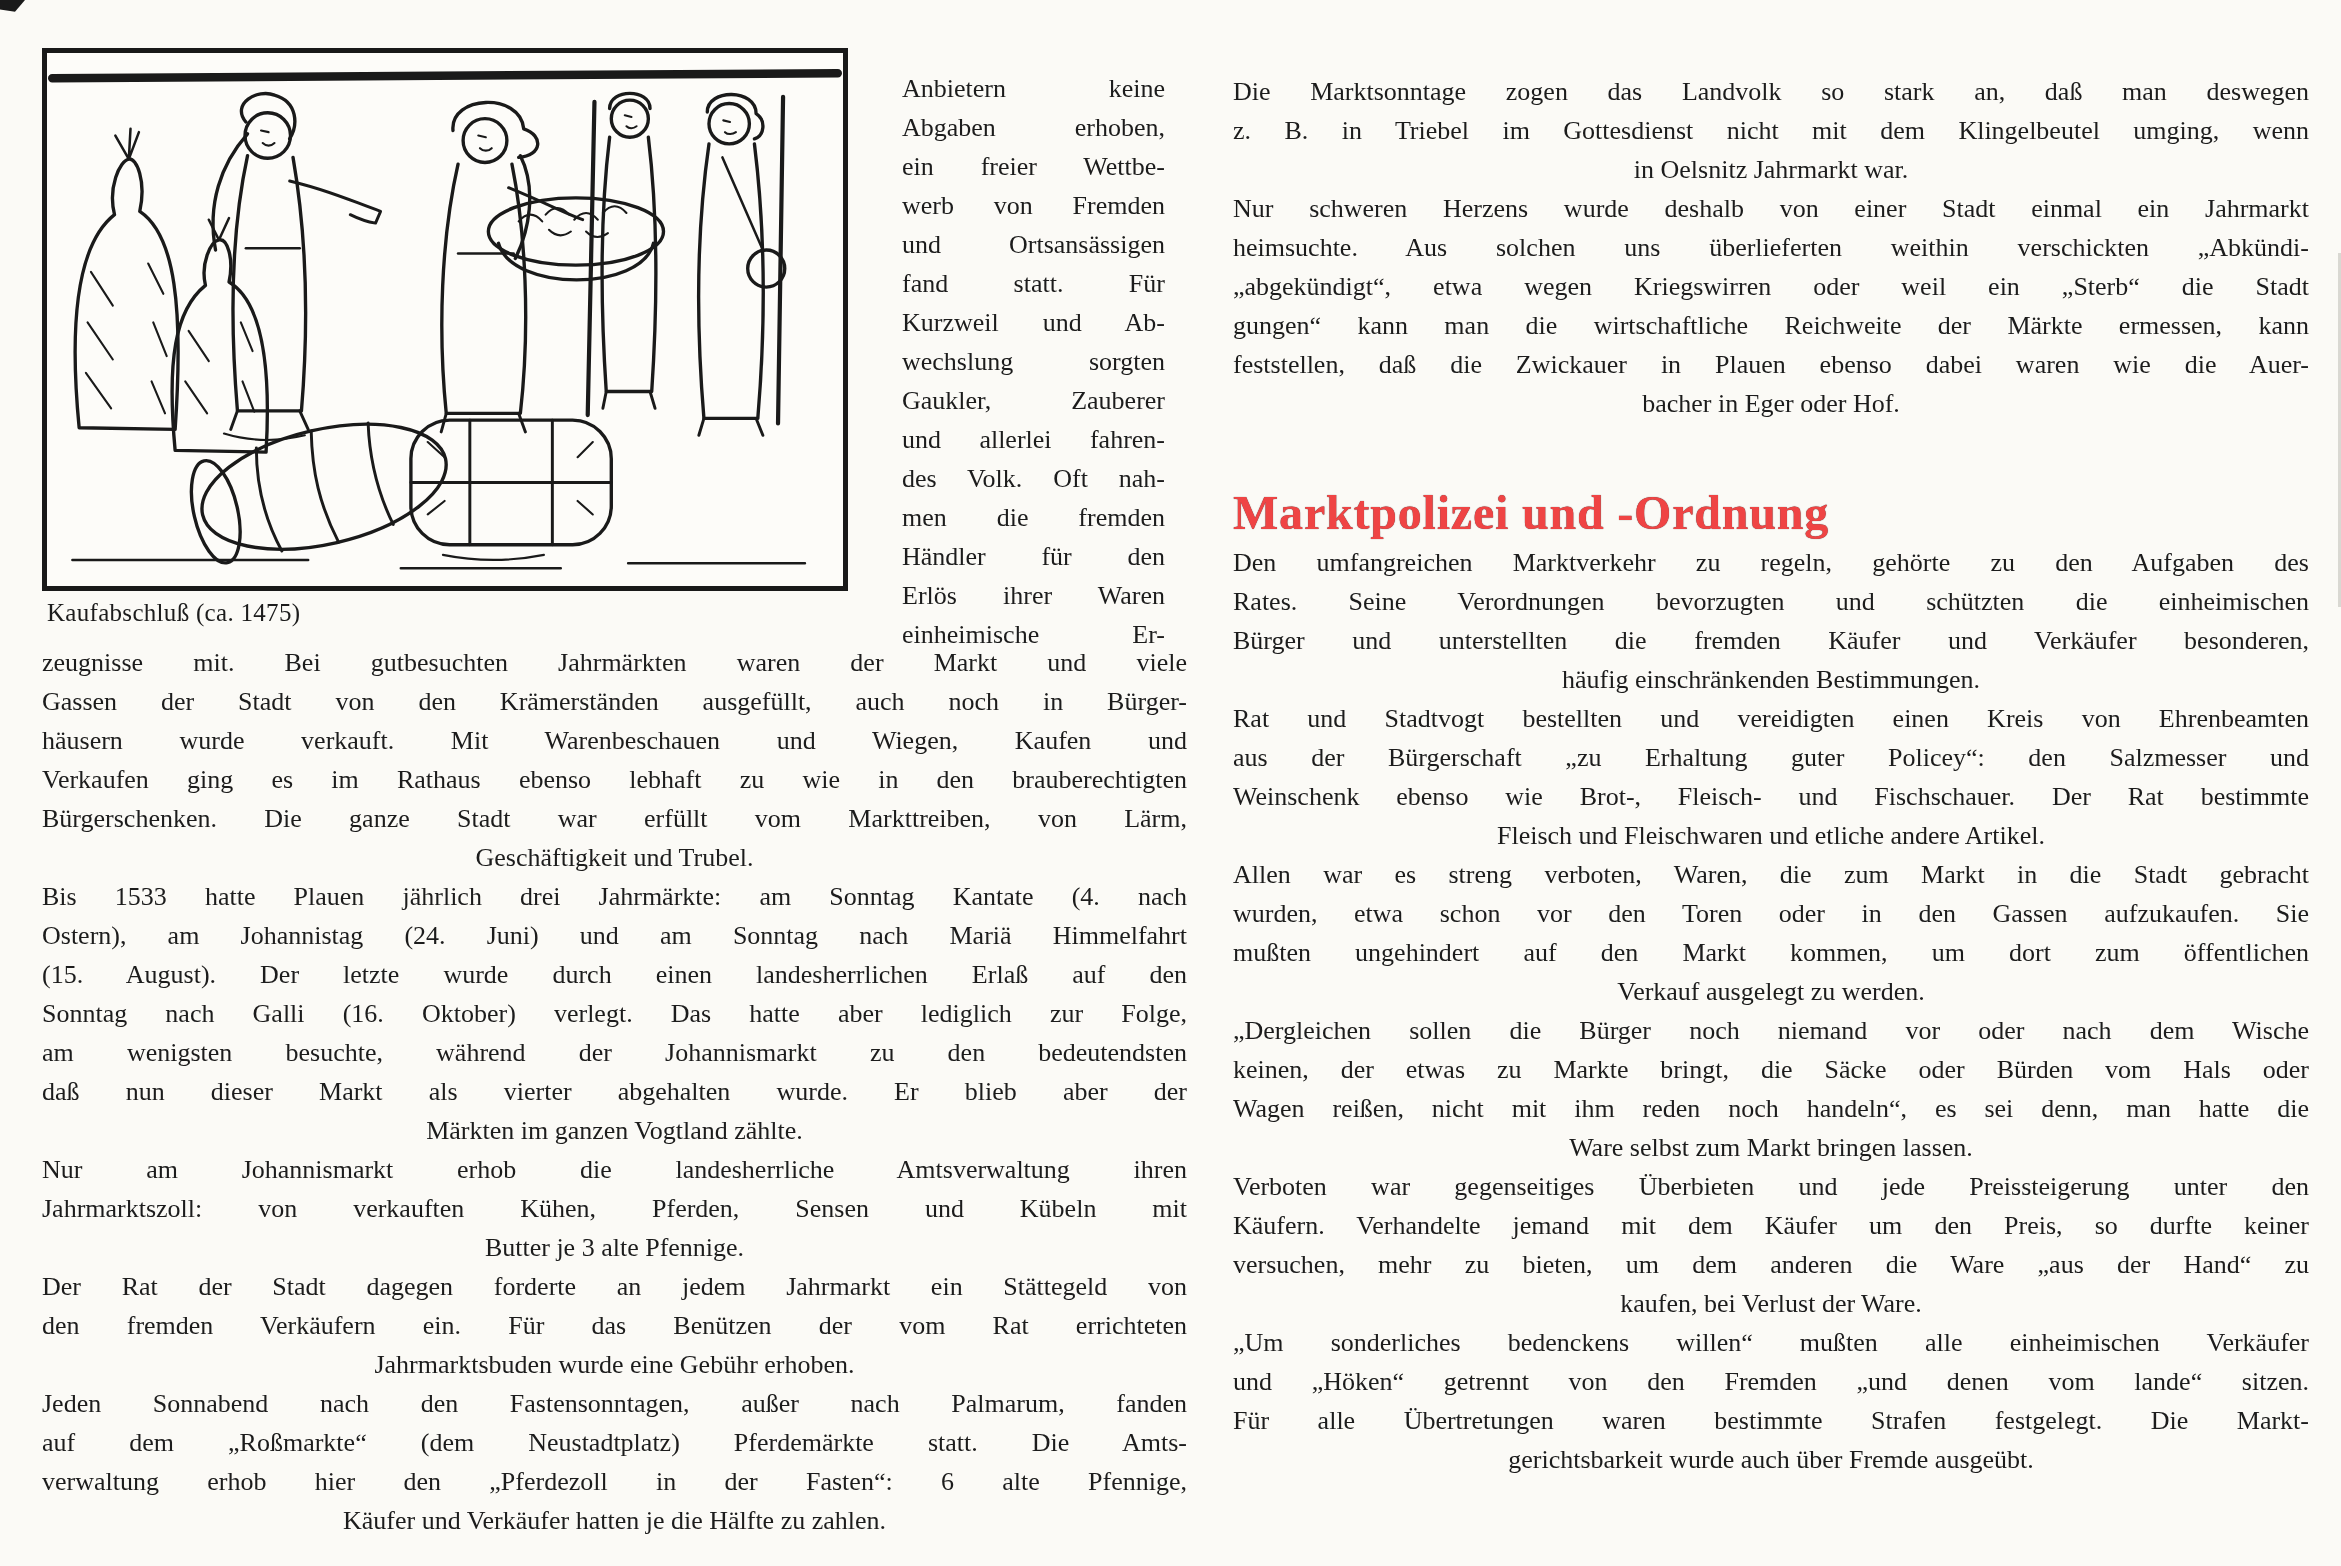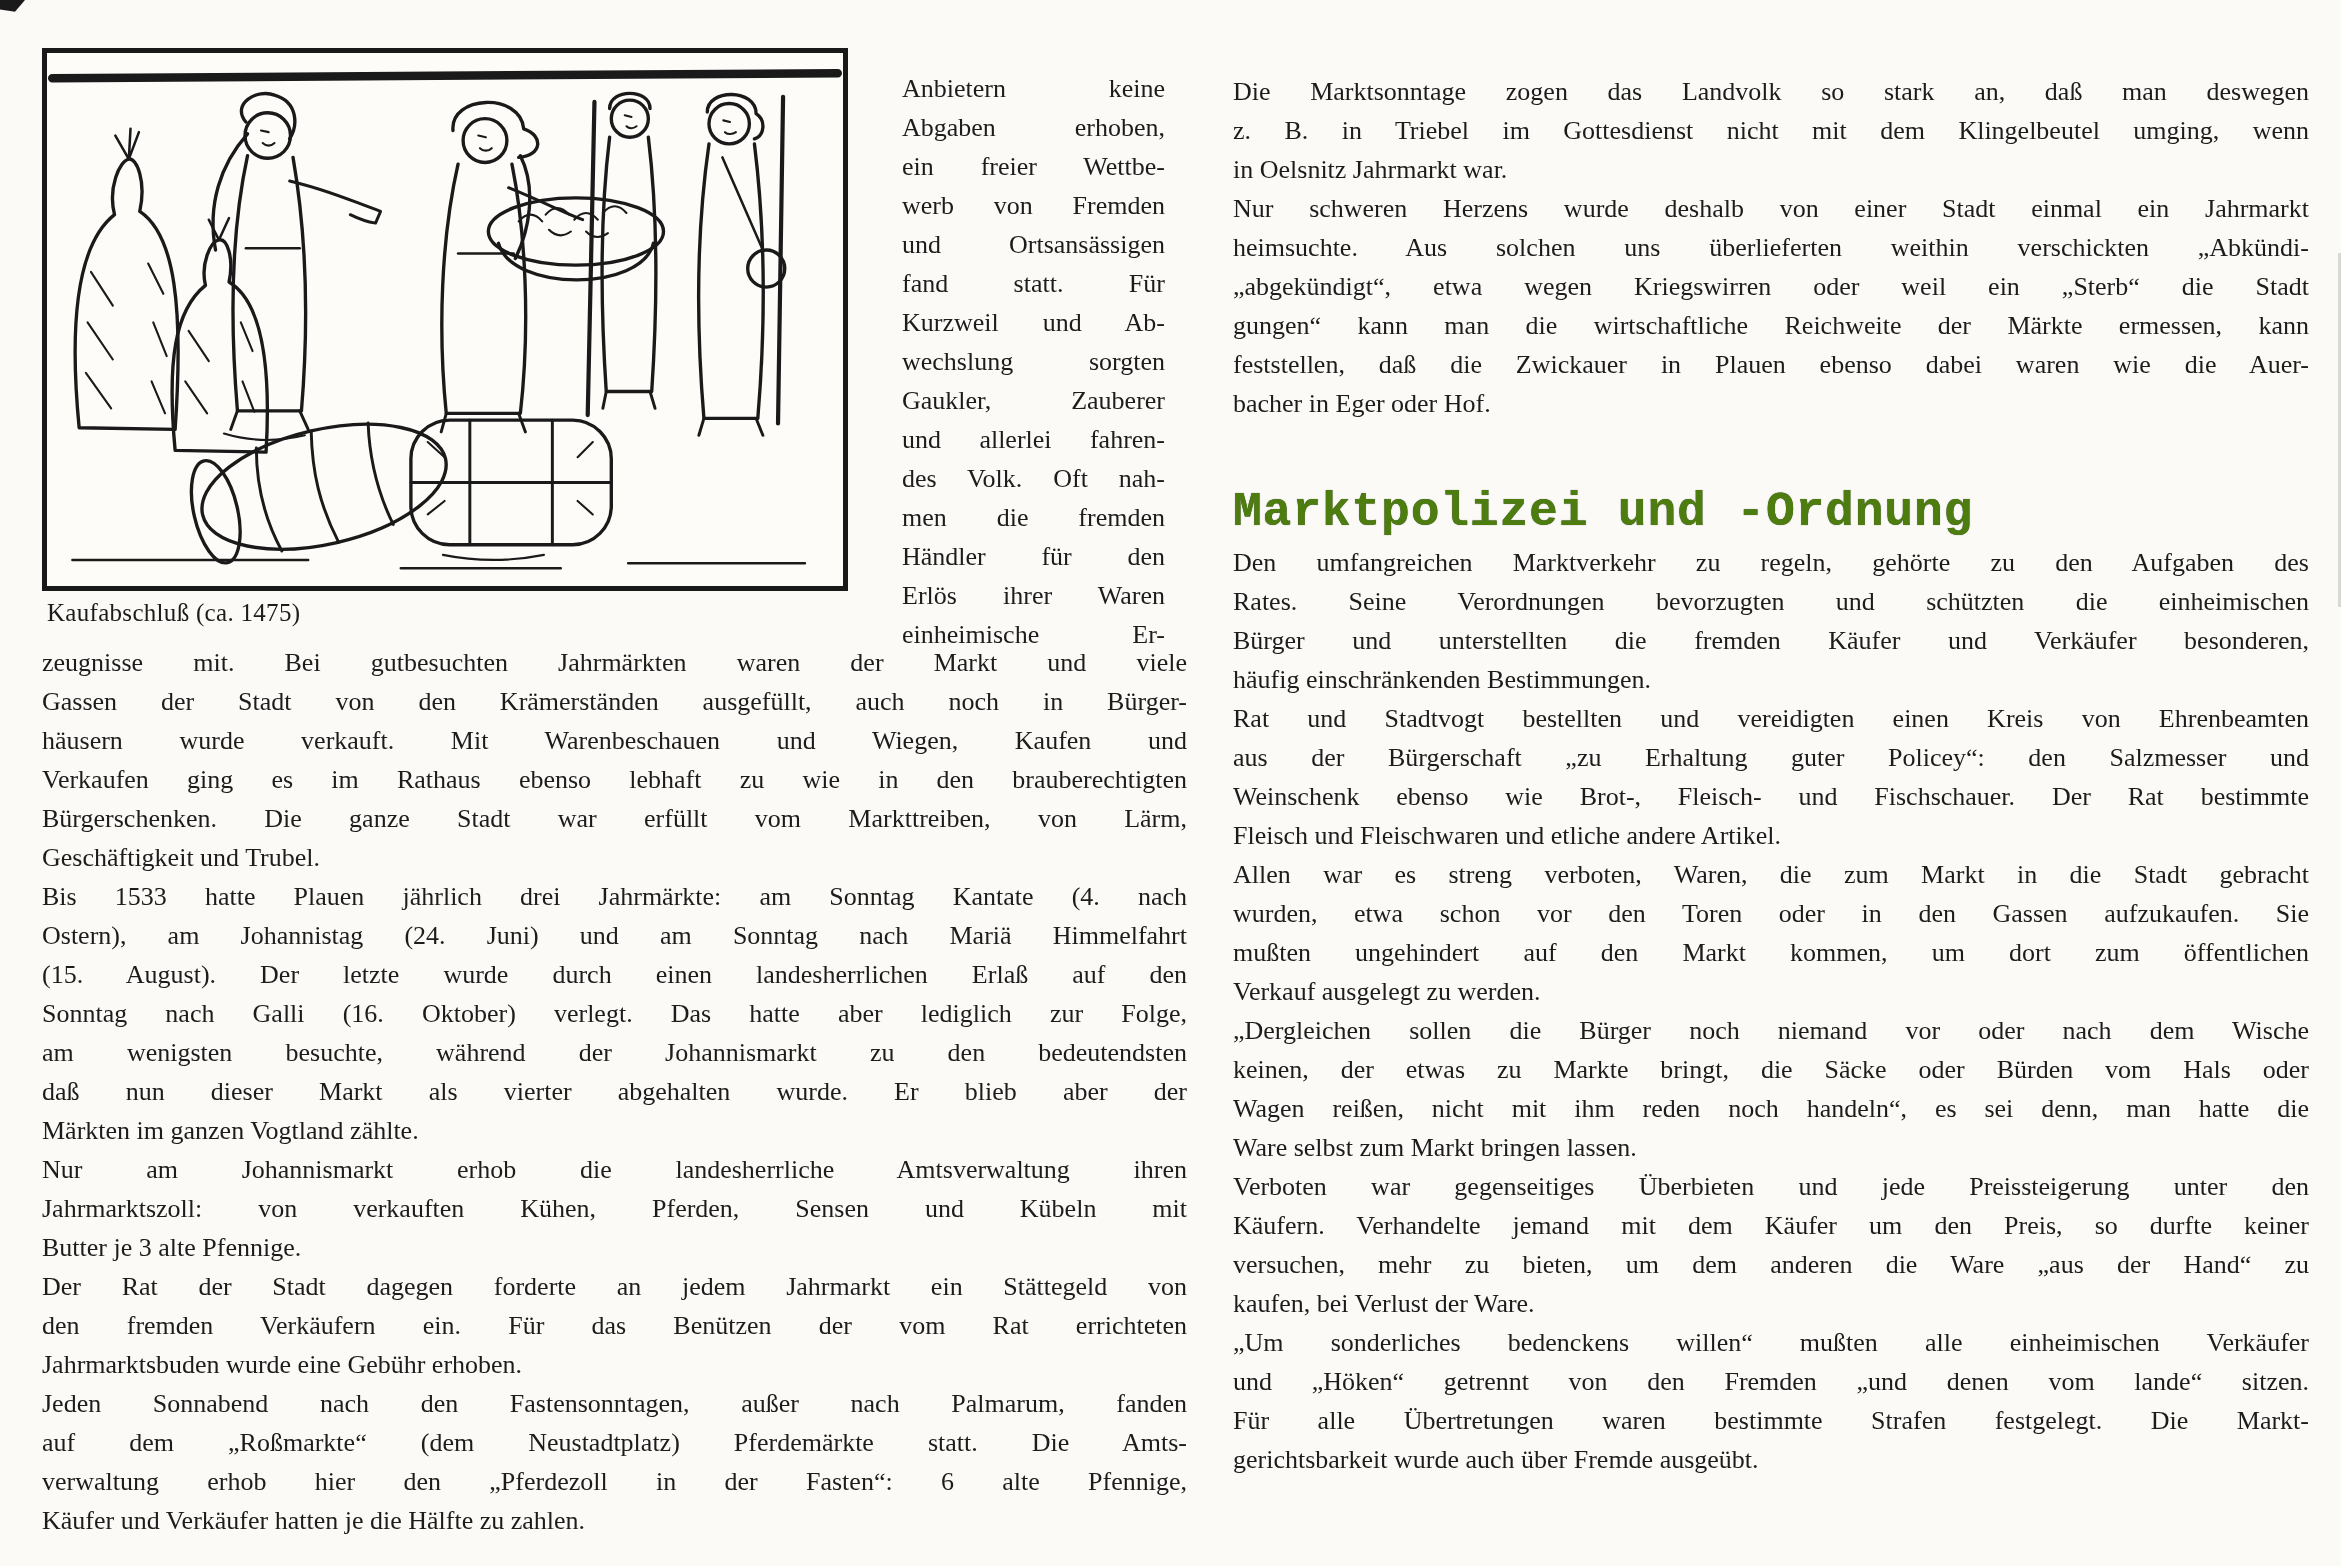--- a/index.html
+++ b/index.html
@@ -6,40 +6,40 @@
   .page{
     position:relative;
     width:2342px;height:1566px;
     background:#fbfaf6;
     overflow:hidden;
     font-family:"Liberation Serif", serif;
     color:#1c1c1c;
   }
   .body-text{font-size:26px;line-height:39px;}
   .jline{text-align:justify;text-align-last:justify;text-justify:inter-word;}
-  .lline{text-align:left;}
+  .lline{text-align:center;}
   .woodcut{
     position:absolute;left:42px;top:48px;width:796px;height:533px;
     border:5px solid #191919;background:#fdfcf9;box-sizing:content-box;
   }
   .woodcut svg{display:block;width:100%;height:100%;}
   .caption{
     position:absolute;left:47px;top:598px;
     font-size:25px;line-height:29px;letter-spacing:0.3px;
   }
   .intro-col{position:absolute;left:891px;top:69px;width:263px;margin-left:11px;}
   .left-body{position:absolute;left:42px;top:643px;width:1145px;}
   .right-col{position:absolute;left:1233px;top:72px;width:1076px;}
   .section-heading{
     margin:59px 0 0 0;
-    font-family:Liberation Mono, monospace;
+    font-family:Liberation Serif, serif;
     font-weight:bold;
     font-size:48px;line-height:61px;
     letter-spacing:0.8px;
-    color:#4d7c0f;
+    color:#ef4444;
     text-shadow:0 0 0.8px #333;
   }
   .right-bottom{}
   .artifact-corner{position:absolute;left:0;top:0;width:25px;height:11.8px;background:#1a1a1a;
     clip-path:polygon(0 0,100% 0,60% 100%,0 80%);}
   .artifact-edge{position:absolute;right:0;top:253px;width:4.2px;height:354px;background:#d9d8d2;}
 </style>
 </head>
 <body>
 

